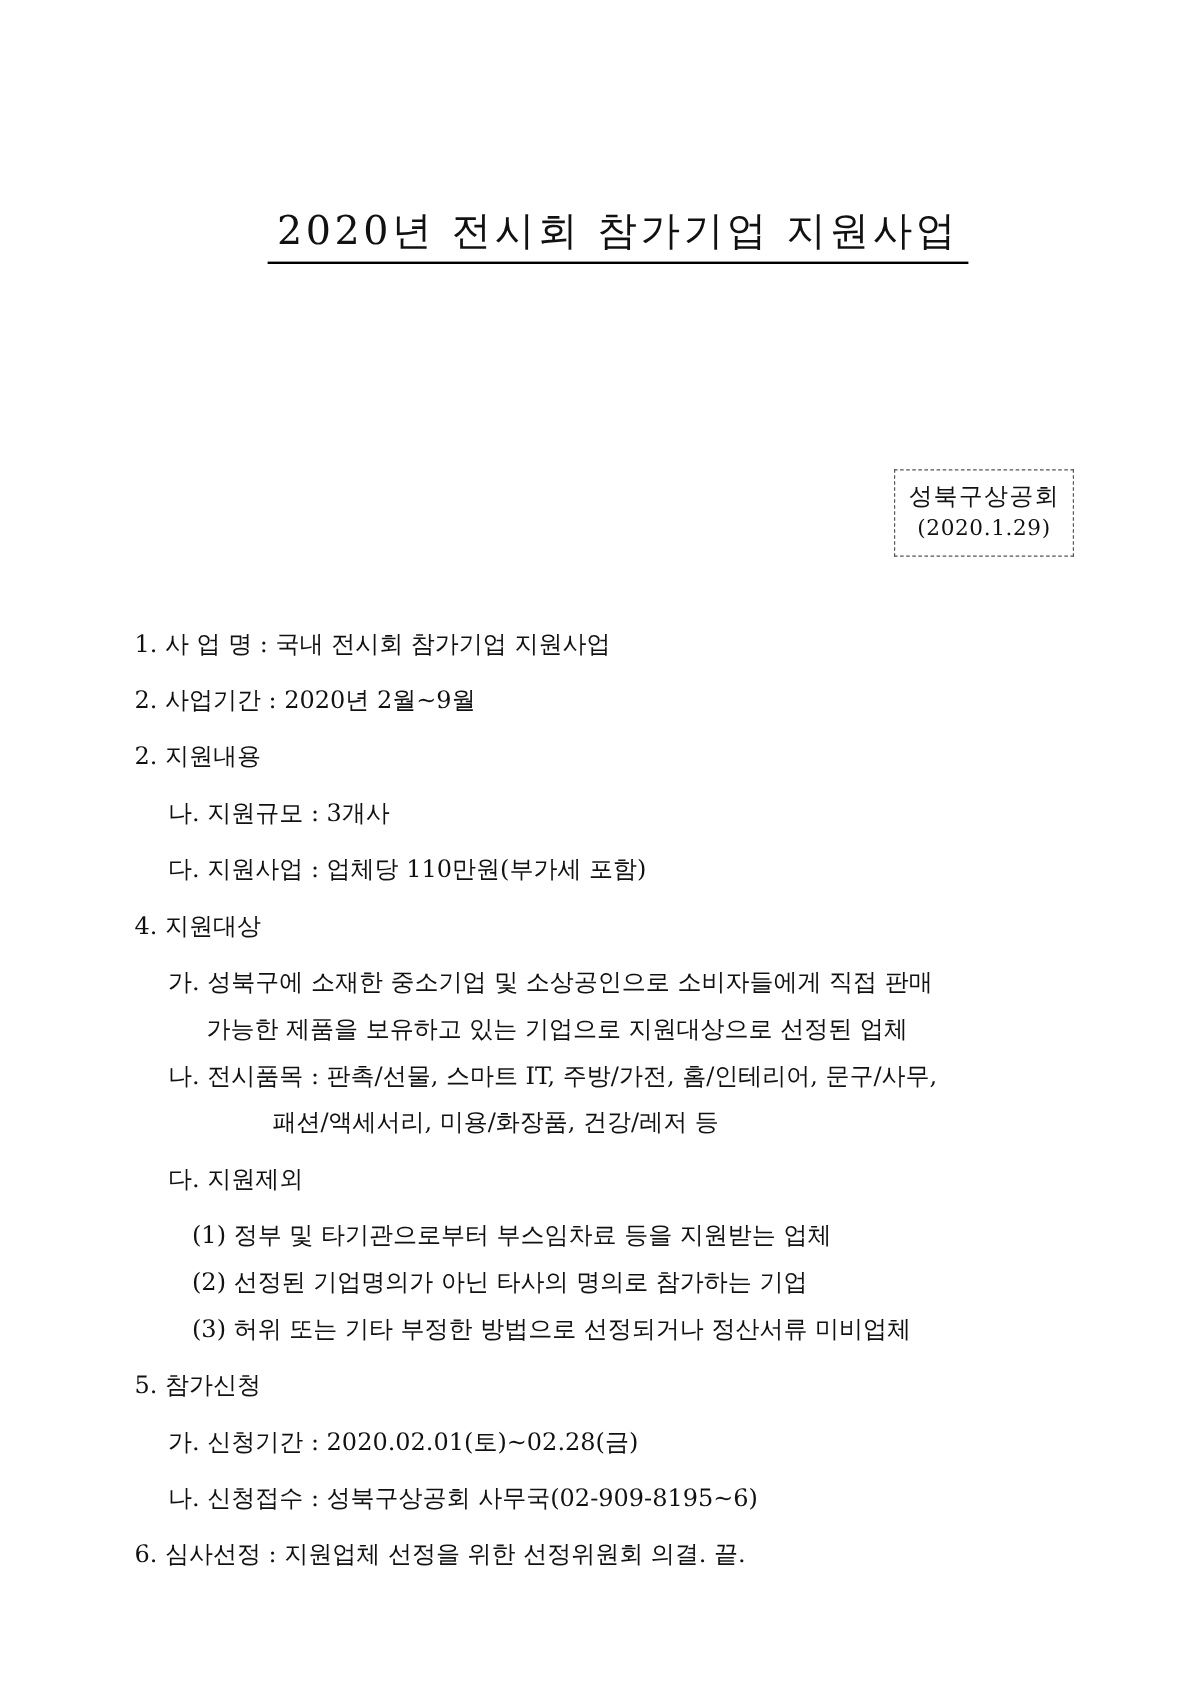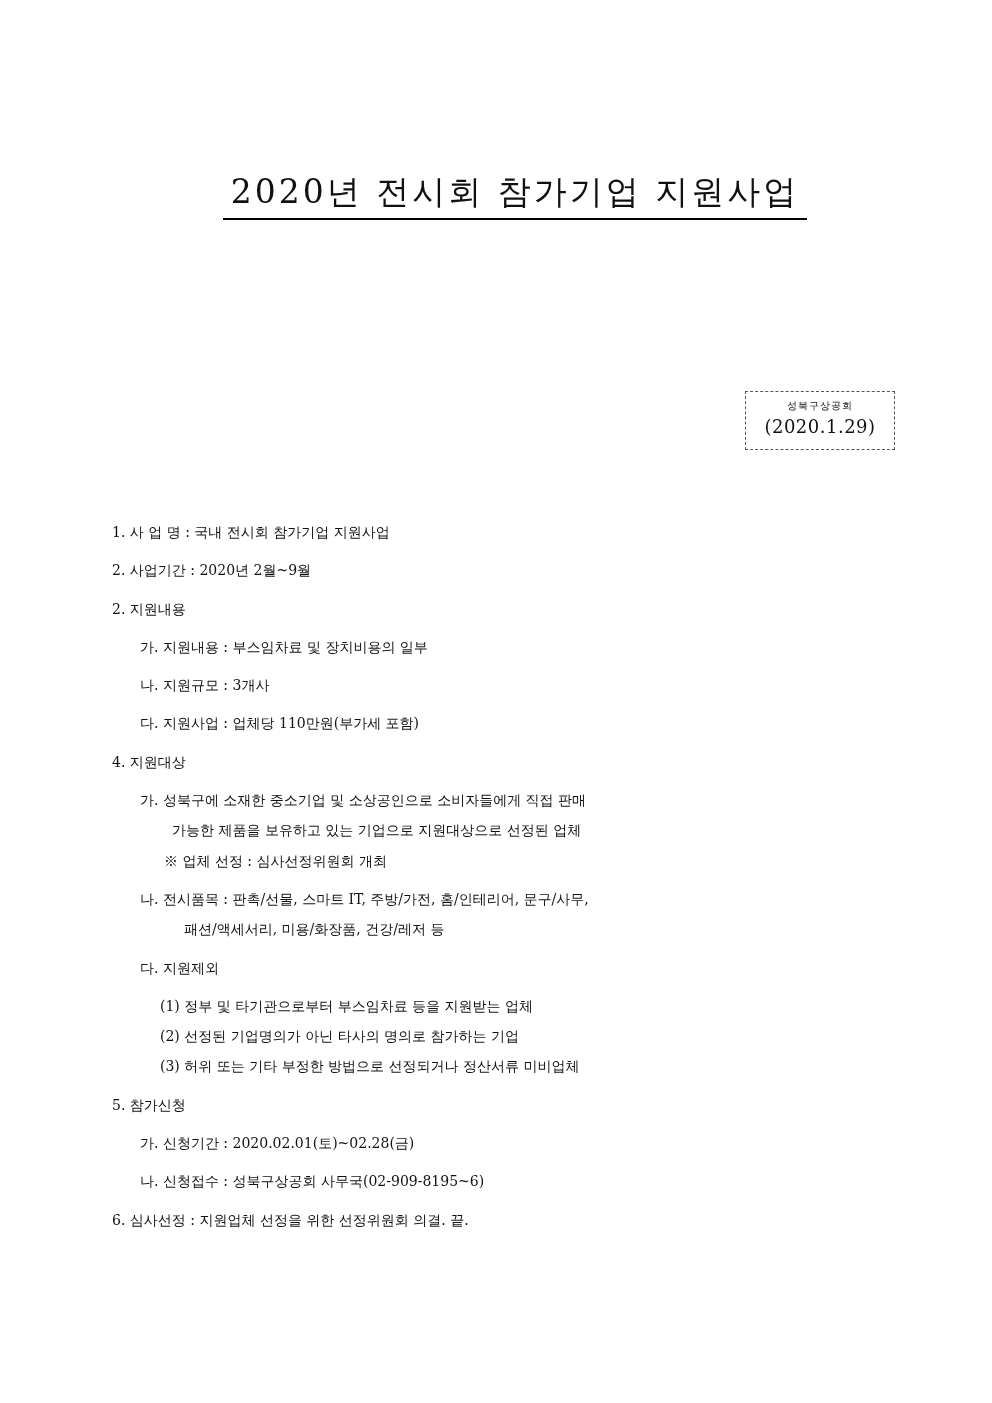--- a/index.html
+++ b/index.html
@@ -45,37 +45,37 @@
     position: absolute;
     right: 97px;
     top: 241px;
     width: 148px;
     border: 1px dashed #555;
     text-align: center;
     padding: 7px 0 9px 0;
     line-height: 1.45;
   }
   .stamp-org {
-    font-size: 10px;
+    font-size: 20px;
     letter-spacing: 1px;
   }
   .stamp-date {
     font-size: 18px;
     letter-spacing: 0.5px;
   }
 
   
   .content {
     position: absolute;
     left: 112px;
     top: 372px;
     width: 790px;
   }
   .line {
-    font-size: 14px;
+    font-size: 20px;
     line-height: 1.45;
     margin-bottom: 18px;
     white-space: pre-wrap;
   }
   .lvl1 { margin-left: 0px; }
   .lvl2 { margin-left: 28px; }
   .lvl3 { margin-left: 48px; }
   .lvl2-cont { margin-left: 60px; }
   .lvl3-note { margin-left: 52px; }
   .tight { margin-bottom: 10px; }
@@ -93,32 +93,30 @@
     <div class="stamp-org">성북구상공회</div>
     <div class="stamp-date">(2020.1.29)</div>
   </div>
 
   <div class="content">
 
     <div class="line lvl1">1. 사 업 명 : 국내 전시회 참가기업 지원사업</div>
     <div class="line lvl1">2. 사업기간 : 2020년 2월~9월</div>
     <div class="line lvl1">2. 지원내용</div>
 
-    <div class="line lvl2">가. 지원내용 : 부스임차료 및 장치비용의 일부</div>
     <div class="line lvl2">나. 지원규모 : 3개사</div>
     <div class="line lvl2">다. 지원사업 : 업체당 110만원(부가세 포함)</div>
 
     <div class="line lvl1">4. 지원대상</div>
 
     <div class="line lvl2 tight">가. 성북구에 소재한 중소기업 및 소상공인으로 소비자들에게 직접 판매</div>
     <div class="line lvl2-cont tight">가능한 제품을 보유하고 있는 기업으로 지원대상으로 선정된 업체</div>
-    <div class="line lvl3-note">※ 업체 선정 : 심사선정위원회 개최</div>
 
     <div class="line lvl2 tight">나. 전시품목 : 판촉/선물, 스마트 IT, 주방/가전, 홈/인테리어, 문구/사무,</div>
-    <div class="line" style="margin-left:72px;">패션/액세서리, 미용/화장품, 건강/레저 등</div>
+    <div class="line" style="margin-left:115px;">패션/액세서리, 미용/화장품, 건강/레저 등</div>
 
     <div class="line lvl2">다. 지원제외</div>
     <div class="line lvl3 tight">(1) 정부 및 타기관으로부터 부스임차료 등을 지원받는 업체</div>
     <div class="line lvl3 tight">(2) 선정된 기업명의가 아닌 타사의 명의로 참가하는 기업</div>
     <div class="line lvl3">(3) 허위 또는 기타 부정한 방법으로 선정되거나 정산서류 미비업체</div>
 
     <div class="line lvl1">5. 참가신청</div>
     <div class="line lvl2">가. 신청기간 : 2020.02.01(토)~02.28(금)</div>
     <div class="line lvl2">나. 신청접수 : 성북구상공회 사무국(02-909-8195~6)</div>
 

